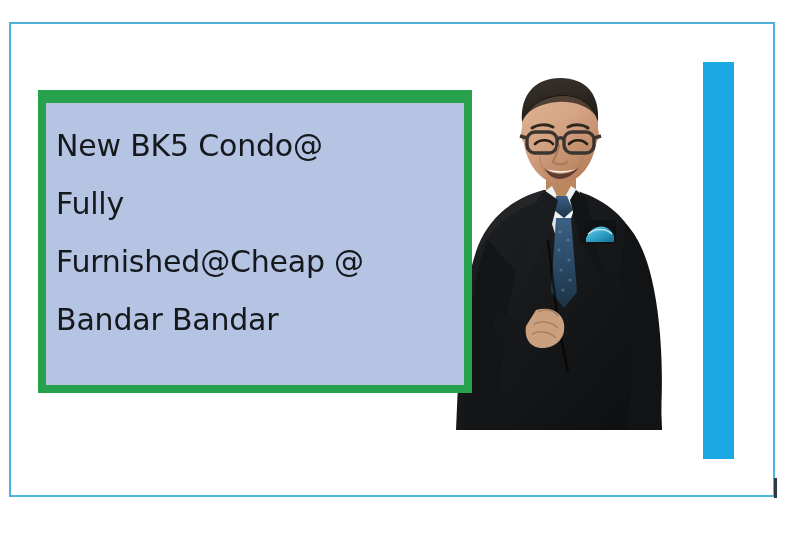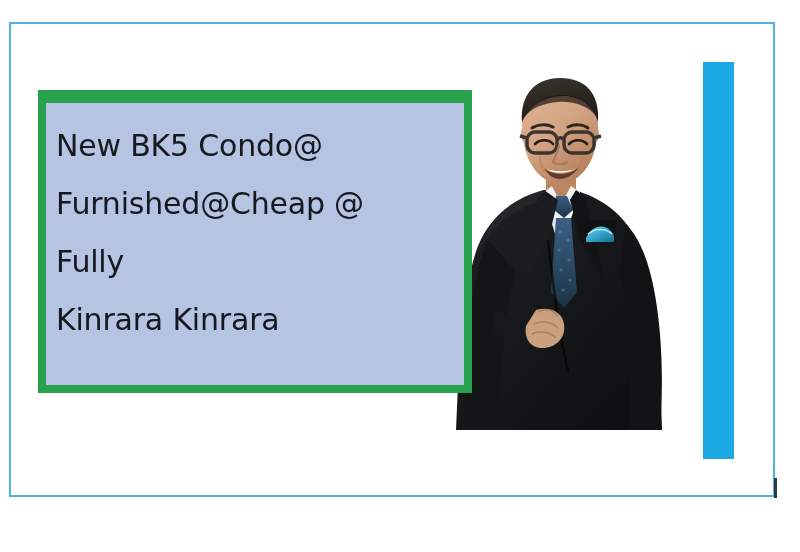--- a/index.html
+++ b/index.html
@@ -231,22 +231,22 @@
         <path d="M142 84 C 142 92, 140 97, 137 100" stroke="#b5835f" stroke-width="1.8" fill="none" opacity="0.65"></path>
 
         <path d="M106 106 C 114 113, 128 113, 135 106 C 130 116, 112 116, 106 106 Z" fill="#bb8a67" opacity="0.6"></path>
       </svg>
     </div>
   </div>
 
   <div id="headline-box">
     <div id="headline-inner">
       <span class="headline-line">New BK5 Condo@</span>
+      <span class="headline-line">Fully</span>
       <span class="headline-line">Furnished@Cheap @</span>
-      <span class="headline-line">Fully</span>
-      <span class="headline-line">Kinrara Kinrara</span>
+      <span class="headline-line">Bandar Bandar</span>
     </div>
   </div>
 
   <div id="outer-frame"></div>
   <div id="frame-corner-tick"></div>
 
 </div>
 
 </body></html>

